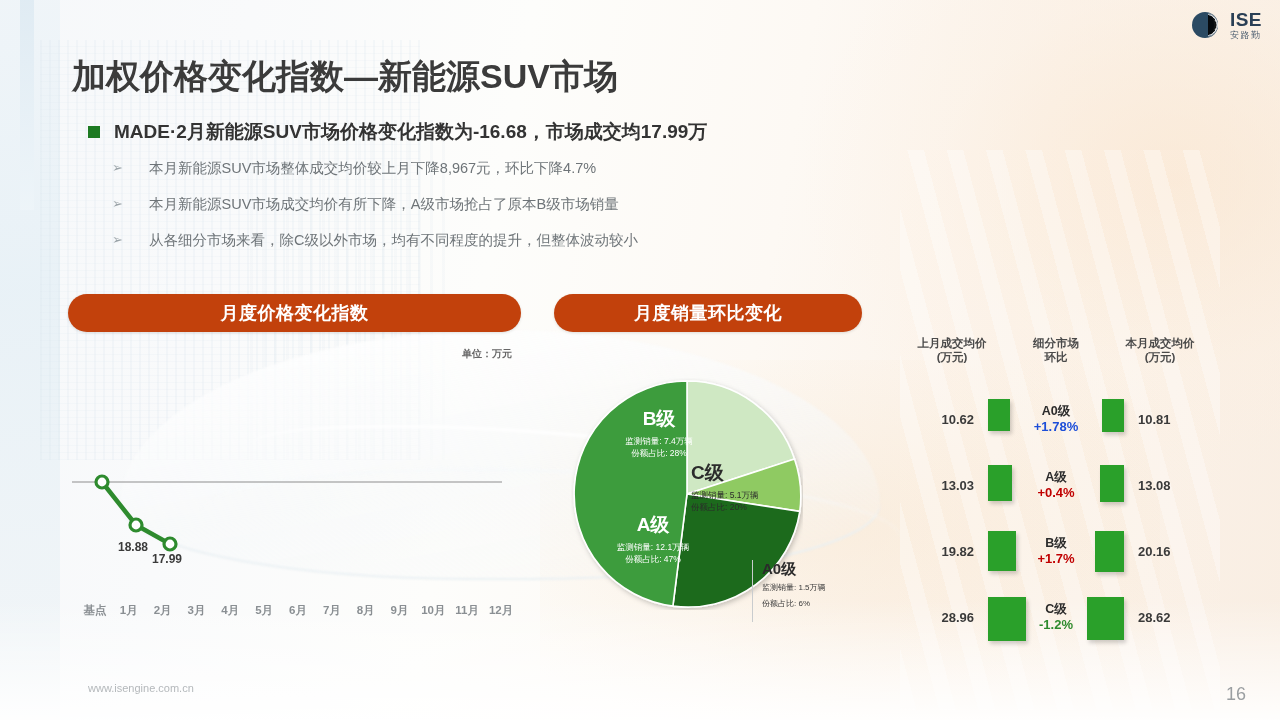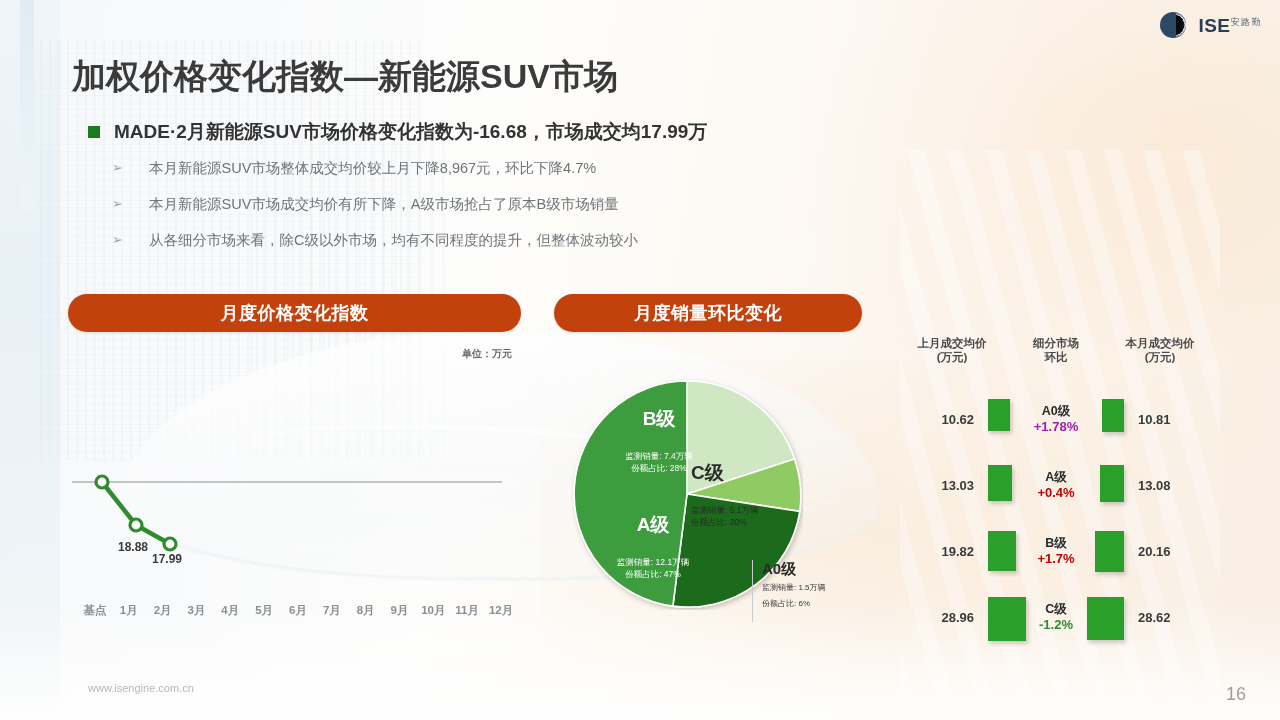--- a/index.html
+++ b/index.html
@@ -82,21 +82,21 @@
     position:absolute; left:0; bottom:0; width:100%; height:120px;
     background: linear-gradient(180deg, rgba(255,255,255,0), rgba(255,255,255,.92));
   }
 
   
   #stage { position: absolute; inset: 0; z-index: 2; }
 
   
   .logo { position:absolute; right: 18px; top: 8px; display:flex; align-items:center; gap:7px; }
   .logo-mark { position: relative; width: 34px; height: 34px; }
-  .logo-text { display:flex; flex-direction:row; line-height:1; }
+  .logo-text { display:flex; flex-direction:column; line-height:1; }
   .logo-ise { font-size: 19px; font-weight: 800; color:#2a3f55; letter-spacing: .5px; }
   .logo-cn { font-size: 9px; color:#4a5c6e; letter-spacing: 1.5px; margin-top:2px; }
 
   
   .title {
     position: absolute; left: 72px; top: 54px;
     font-size: 34px; font-weight: 800; color: #3b3b3b;
     letter-spacing: 0px;
   }
 
@@ -131,21 +131,21 @@
   .pt-label { position:absolute; font-size: 12px; font-weight: 800; color:#3a3a3a; }
 
   
   .pie-caption {
     position: absolute; left: 554px; top: 344px; width: 310px; text-align:center;
     font-size: 13px; font-weight: 800; color:#2f2f2f;
   }
   .pie-wrap { position:absolute; left: 571px; top: 378px; width: 232px; height: 232px; }
   .slice-label { position:absolute; text-align:center; pointer-events:none; }
   .slice-title { font-size: 19px; font-weight: 800; }
-  .slice-detail { font-size: 8.5px; line-height: 12px; margin-top: 18px; }
+  .slice-detail { font-size: 8.5px; line-height: 12px; margin-top: 3px; }
   .callout-box {
     position:absolute; left: 752px; top: 560px; width: 118px; height: 62px;
     border-left: 1px solid #c9ccce; padding-left: 9px;
   }
   .callout-title { font-size: 15px; font-weight: 800; color:#2b2b2b; }
   .callout-detail { font-size: 8px; line-height: 11.5px; color:#3a3a3a; margin-top:3px; }
 
   
   .col-heads { position:absolute; left: 900px; top: 336px; width: 312px; display:flex; }
   .col-head { flex:1; text-align:center; font-size: 11.5px; font-weight: 700; color:#4a4a4a; line-height: 14px; }
@@ -325,21 +325,21 @@
 
   <div class="price-rows">
 
     <div class="price-row">
       <div class="pr-left">10.62</div>
       <div class="pr-mid">
         <div class="pr-bar l" style="width:22px;height:32px;"></div>
         <div class="pr-bar r" style="width:22px;height:33px;"></div>
         <div class="pr-center">
           <div class="pr-name">A0级</div>
-          <div class="pr-delta" style="color:#a21caf;">+1.78%</div>
+          <div class="pr-delta" style="color:#1d4ed8;">+1.78%</div>
         </div>
       </div>
       <div class="pr-right">10.81</div>
     </div>
 
     <div class="price-row">
       <div class="pr-left">13.03</div>
       <div class="pr-mid">
         <div class="pr-bar l" style="width:24px;height:36px;"></div>
         <div class="pr-bar r" style="width:24px;height:37px;"></div>

